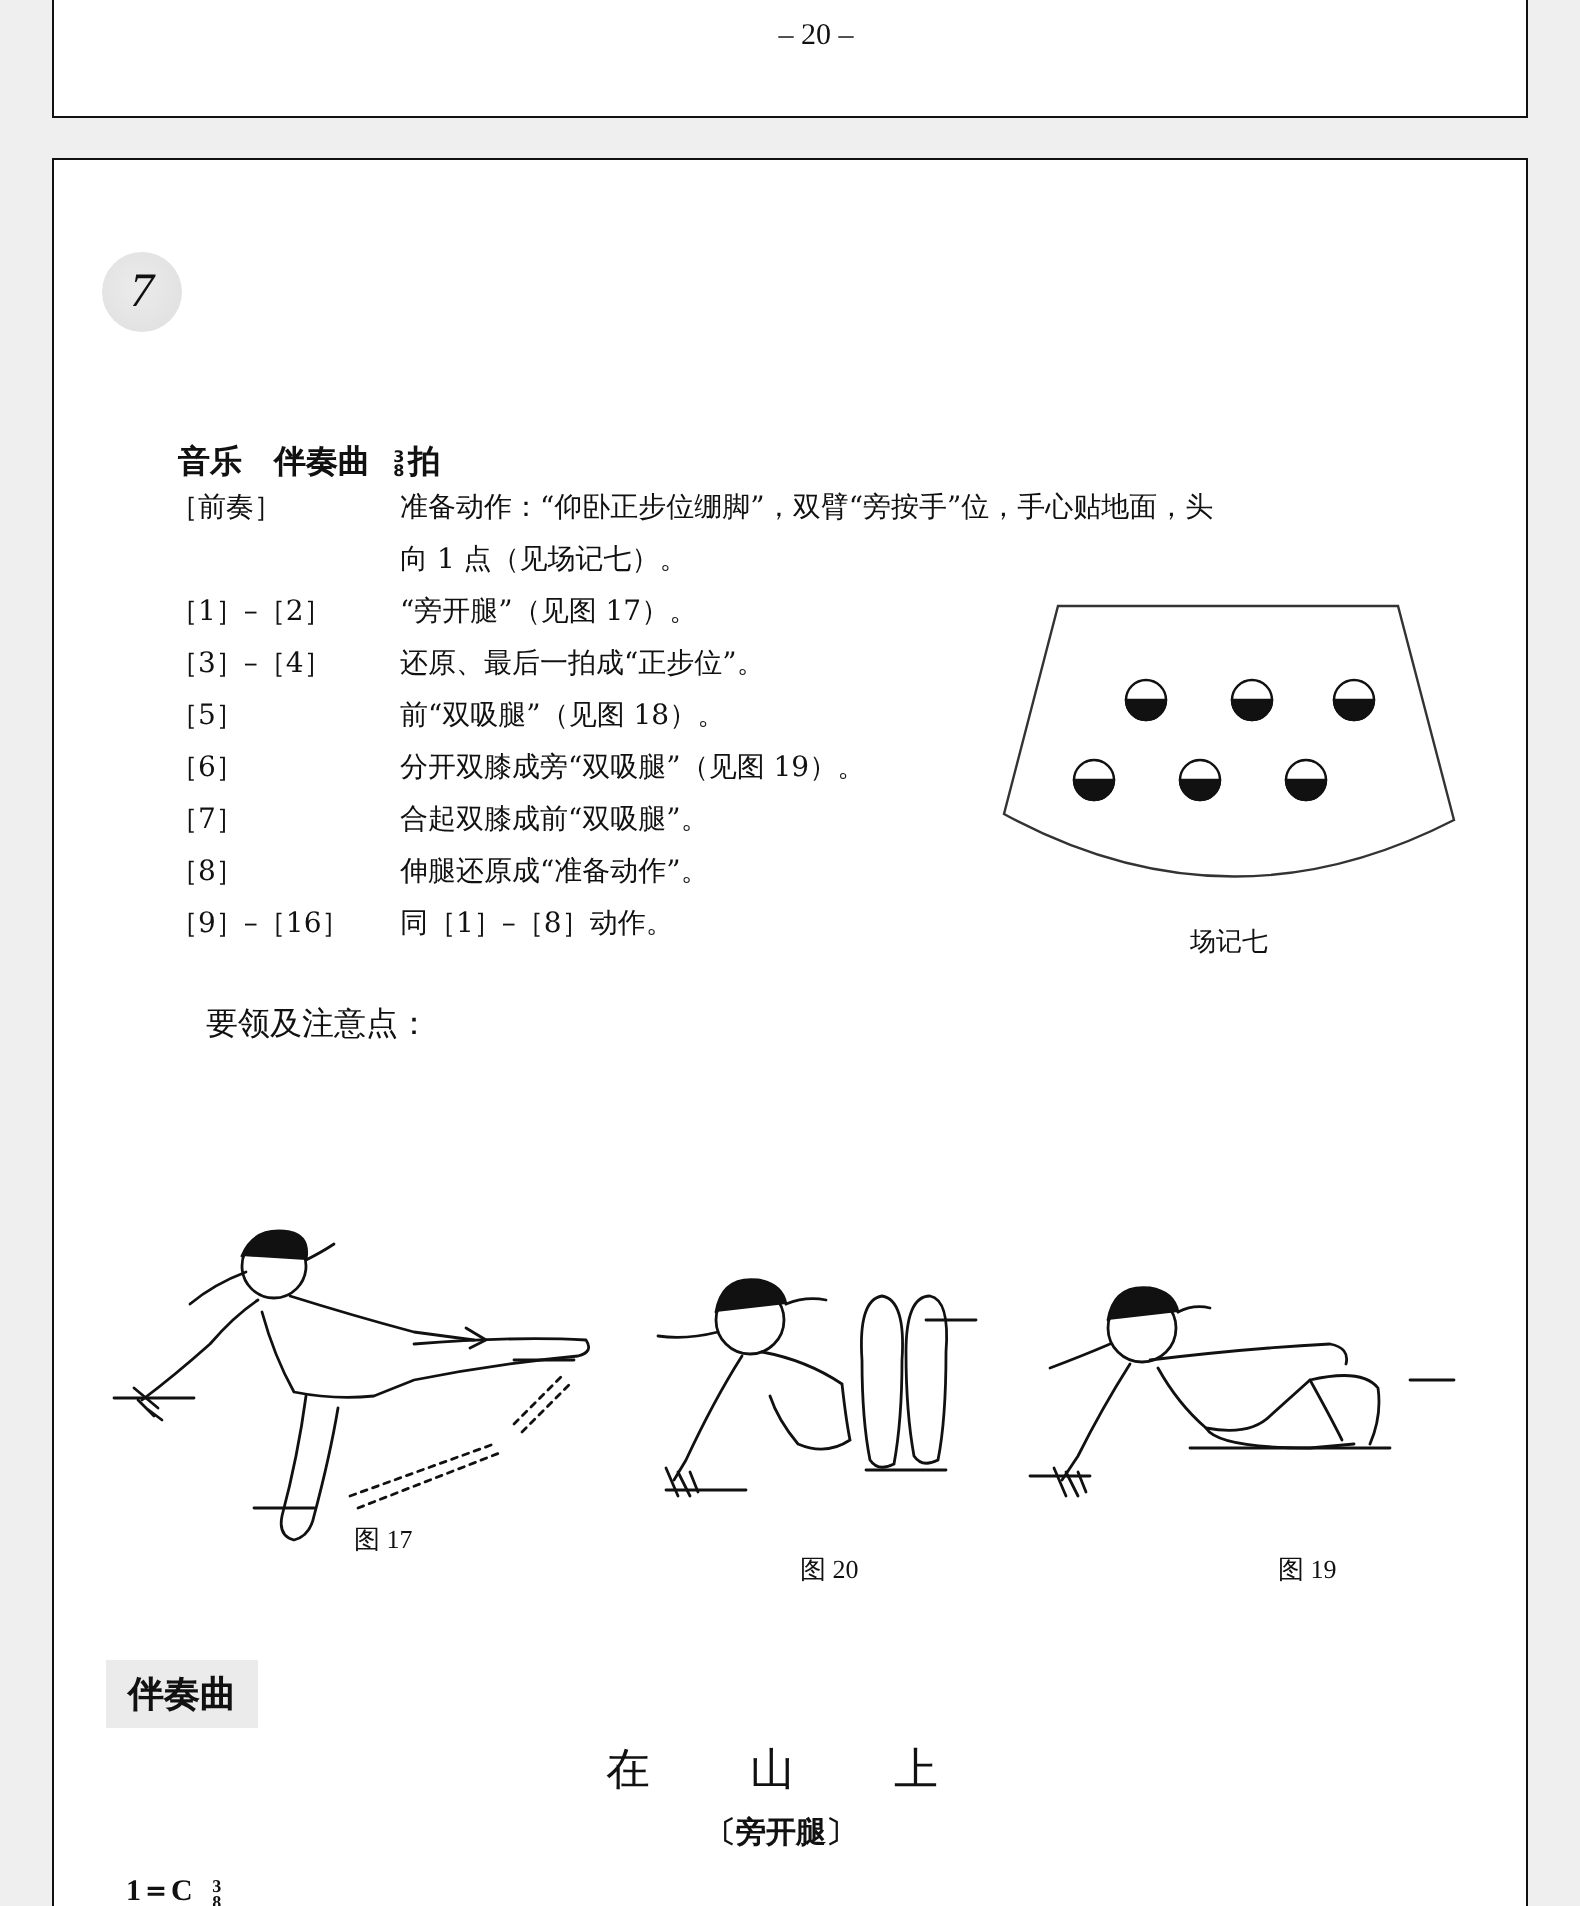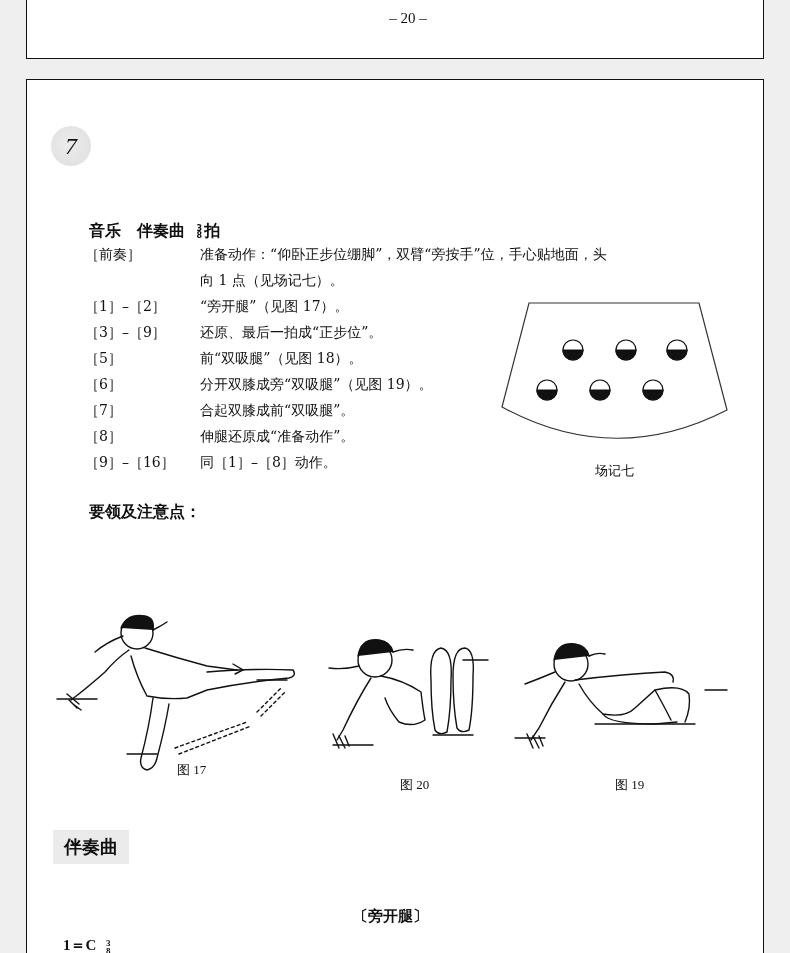--- a/index.html
+++ b/index.html
@@ -17,21 +17,21 @@
        font-family:"Liberation Serif",serif;}
   .title{left:300px;top:64px;font-family:"DejaVu Sans",sans-serif;font-size:21px;font-weight:bold;}
   .title span{display:inline-block;margin-right:46px;}
   .sans{font-family:"DejaVu Sans","Liberation Sans",sans-serif;}
   .music-head{left:62px;top:141px;font-size:16px;font-weight:bold;text-align:right;}
   .music-head .gap{display:inline-block;width:16px;}
   .frac{display:inline-flex;flex-direction:column;font-size:8px;line-height:7px;vertical-align:middle;margin:0 2px 0 6px;}
   .row{position:absolute;font-size:14px;line-height:20px;}
   .row .cnt{position:absolute;left:0;width:120px;white-space:nowrap;}
   .row .desc{position:absolute;left:115px;white-space:nowrap;}
-  .tips-title{left:62px;top:422px;font-size:16px;font-weight:bold;}
+  .tips-title{left:76px;top:422px;font-size:16px;font-weight:normal;}
   .tip{left:62px;font-size:14px;}
   .caption{font-size:13px;font-family:"Liberation Serif",serif;}
   .stage-label{left:568px;top:382px;font-size:13px;}
   .section-tag{left:26px;top:750px;width:76px;height:34px;background:#ebebeb;
        font-family:"DejaVu Sans",sans-serif;font-weight:bold;font-size:18px;display:flex;
        align-items:center;justify-content:center;}
   .song-title{left:276px;top:790px;font-size:22px;font-family:"DejaVu Serif",serif;}
   .song-title span{display:inline-block;margin-right:50px;}
   .song-sub{left:326px;top:827px;font-size:15px;font-weight:bold;font-family:"DejaVu Sans",sans-serif;}
   .key{left:36px;top:856px;font-size:15px;font-weight:bold;font-family:"Liberation Serif",serif;}
@@ -64,21 +64,21 @@
     <span class="desc">准备动作：“仰卧正步位绷脚”，双臂“旁按手”位，手心贴地面，头</span>
   </div>
   <div class="row" style="left:58px;top:190px;">
     <span class="desc">向 1 点（见场记七）。</span>
   </div>
   <div class="row" style="left:58px;top:216px;">
     <span class="cnt">［1］–［2］</span>
     <span class="desc">“旁开腿”（见图 17）。</span>
   </div>
   <div class="row" style="left:58px;top:242px;">
-    <span class="cnt">［3］–［9］</span>
+    <span class="cnt">［3］–［4］</span>
     <span class="desc">还原、最后一拍成“正步位”。</span>
   </div>
   <div class="row" style="left:58px;top:268px;">
     <span class="cnt">［5］</span>
     <span class="desc">前“双吸腿”（见图 18）。</span>
   </div>
   <div class="row" style="left:58px;top:294px;">
     <span class="cnt">［6］</span>
     <span class="desc">分开双膝成旁“双吸腿”（见图 19）。</span>
   </div>
@@ -174,23 +174,26 @@
     <path d="M60 54 Q46 76 34 100 L26 112"></path>
       <path d="M22 106 L28 120 M28 108 L34 120 M34 108 L38 118"></path>
     <path d="M70 52 Q120 46 160 44 Q170 46 168 54"></path>
     <path d="M74 56 Q84 74 98 86 Q120 90 130 80 L150 62 Q176 56 184 66 Q186 80 180 94"></path>
     <path d="M98 86 Q104 96 150 96 L172 94"></path>
       <path d="M150 62 Q160 80 166 92"></path>
   </svg>
 
   <div class="abs caption" style="left:150px;top:681px;">图 17</div>
   <div class="abs caption" style="left:373px;top:696px;">图 20</div>
-  <div class="abs caption" style="left:588px;top:696px;">图 19</div>
+  <div class="abs caption" style="left:612px;top:696px;">图 19</div>
 
   <div class="abs section-tag">伴奏曲</div>
+  <div class="abs song-title">
+    <span>在</span><span>山</span><span>上</span>
+  </div>
   <div class="abs song-sub">〔旁开腿〕</div>
   <div class="abs key">
     <span>1＝C</span>
     <span class="frac" style="font-size:9px;line-height:8px;">
       <span>3</span>
       <span>8</span>
     </span>
   </div>
 </div>
 

